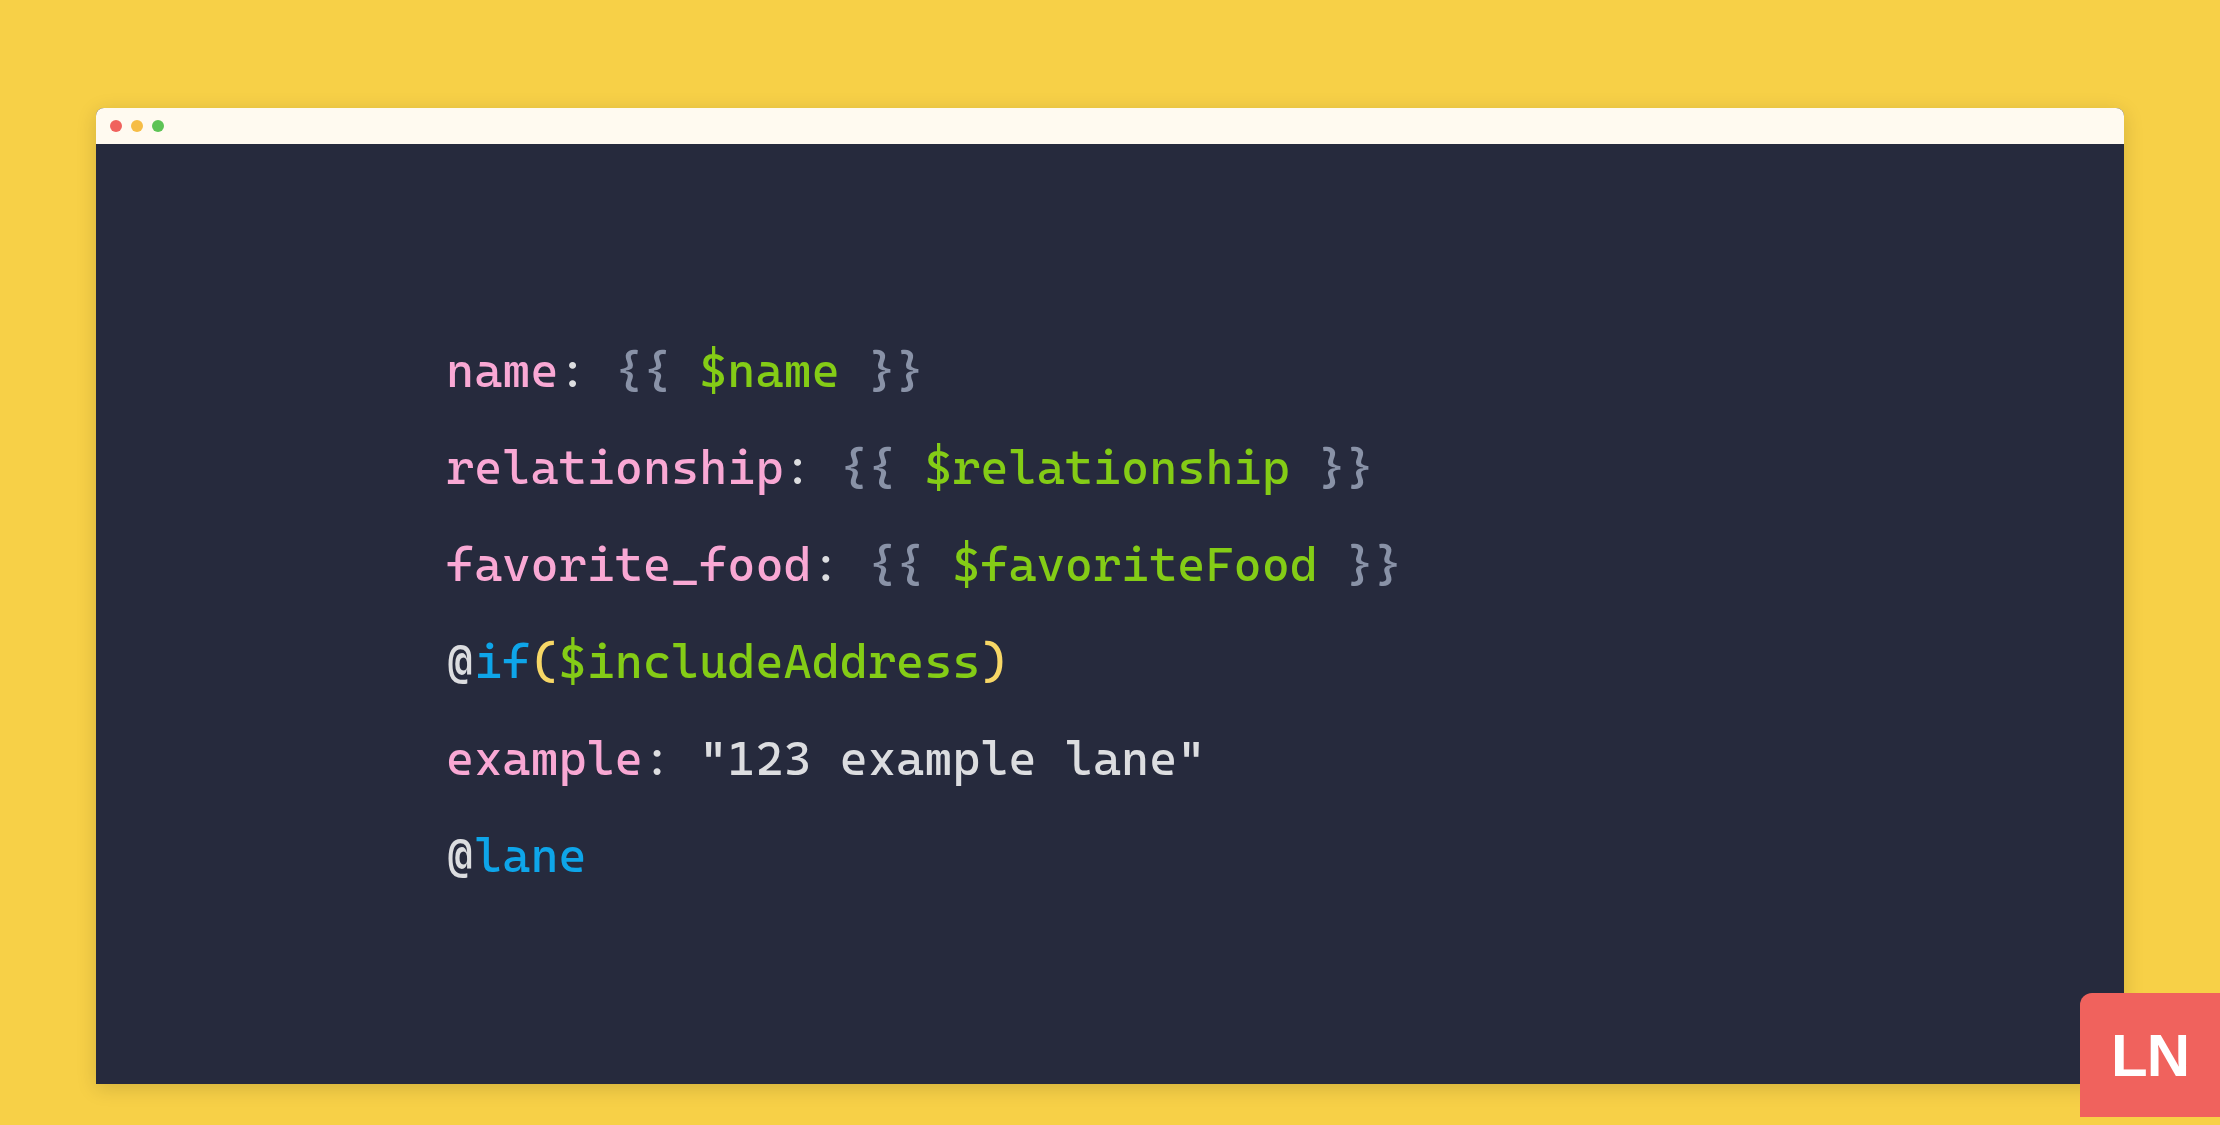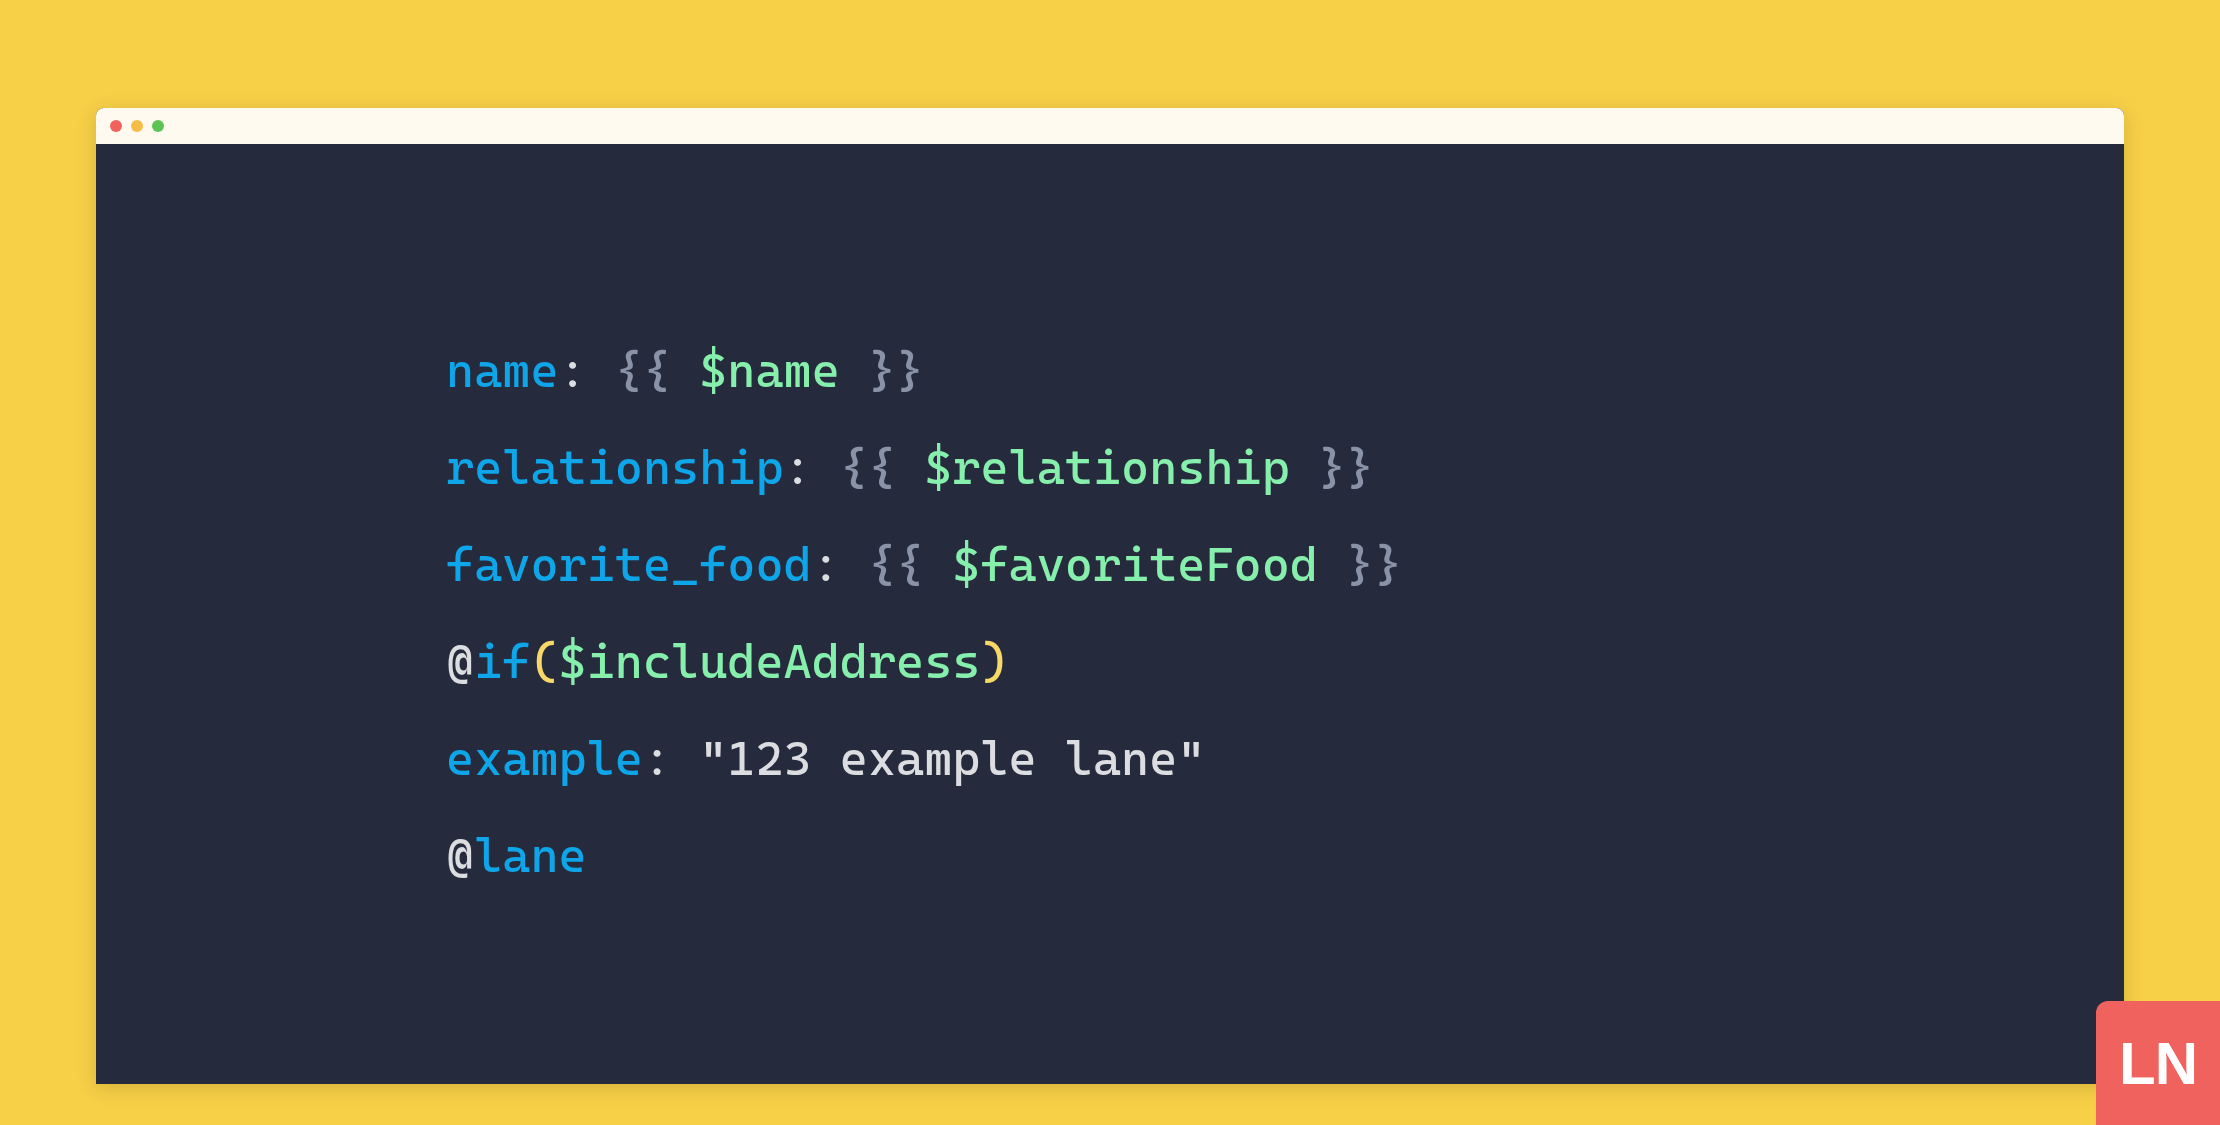--- a/index.html
+++ b/index.html
@@ -48,34 +48,34 @@
     .dot-green { background-color: #5dc355; }
 
     .code-area {
       padding: 178px 60px 180px 350px;
       font-size: 48px;
       line-height: 2.02;
       white-space: pre;
       color: #dcdde0;
     }
 
-    .tok-key { color: #0ea5e9; }
+    .tok-key { color: #f9a8d4; }
     .tok-brace { color: #8992a7; }
-    .tok-var { color: #86efac; }
+    .tok-var { color: #84cc16; }
     .tok-directive { color: #0ea5e9; }
     .tok-at { color: #dcdde0; }
     .tok-paren { color: #f7d766; }
     .tok-string { color: #dcdde0; }
     .tok-colon { color: #dcdde0; }
 
     .logo {
       position: absolute;
-      bottom: 0;
+      bottom: 8px;
       right: 0;
-      width: 124px;
+      width: 140px;
       height: 124px;
       background-color: #f0625d;
       border-radius: 12px 0 0 0;
       display: flex;
       align-items: center;
       justify-content: center;
       color: #ffffff;
       font-family: -apple-system, BlinkMacSystemFont, 'Segoe UI', Arial, sans-serif;
       font-weight: 700;
       font-size: 60px;

